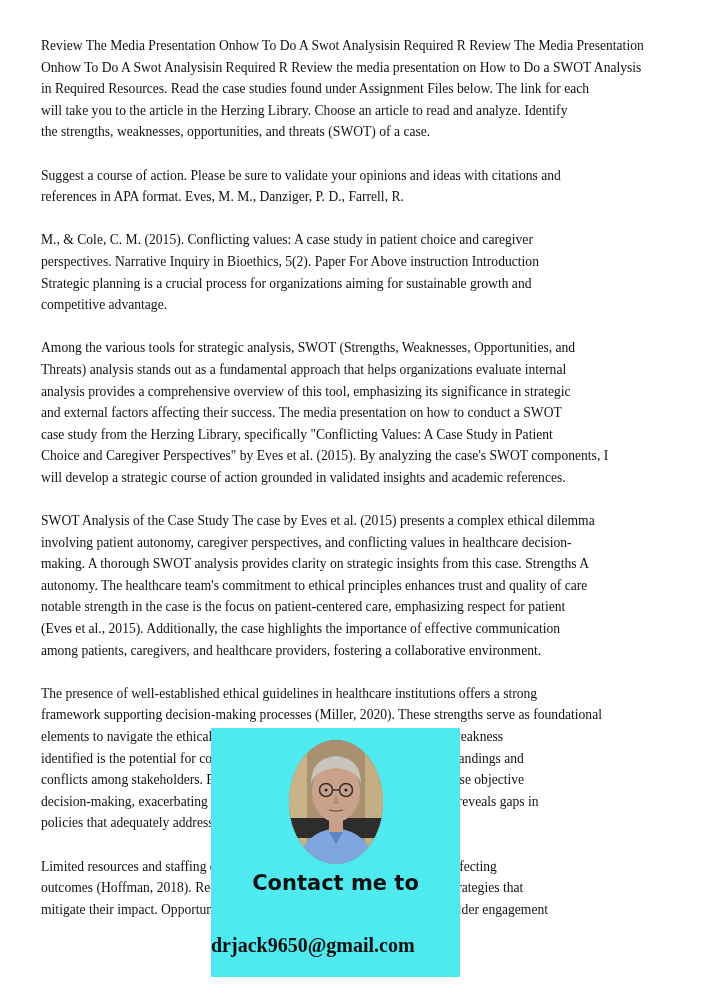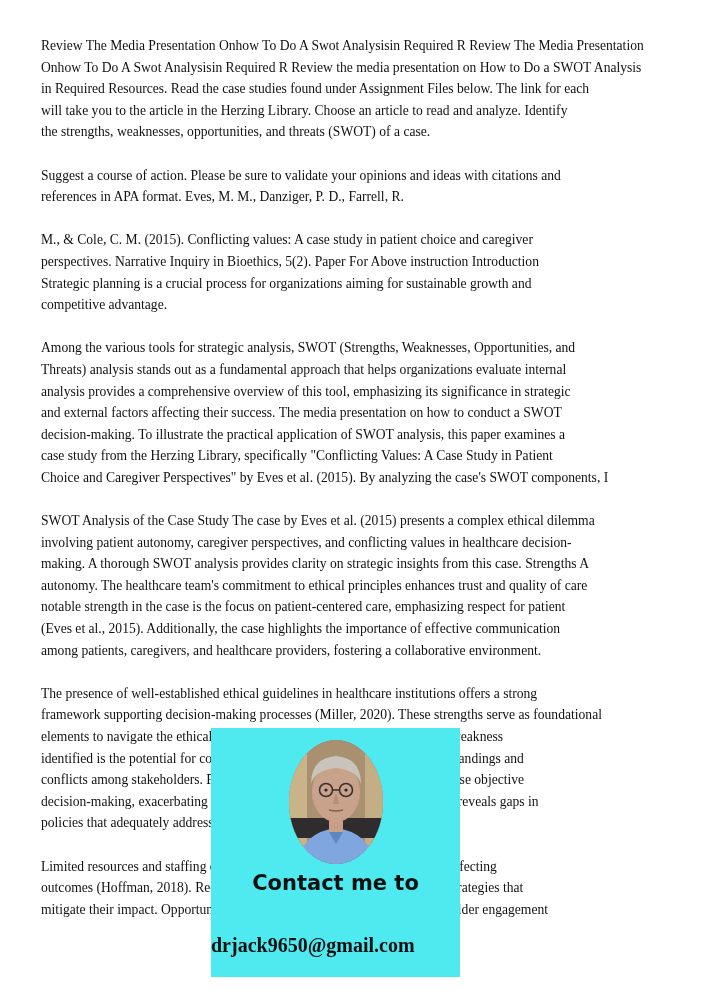--- a/index.html
+++ b/index.html
@@ -51,23 +51,23 @@
     <span class="line">M., &amp; Cole, C. M. (2015). Conflicting values: A case study in patient choice and caregiver</span>
     <span class="line">perspectives. Narrative Inquiry in Bioethics, 5(2). Paper For Above instruction Introduction</span>
     <span class="line">Strategic planning is a crucial process for organizations aiming for sustainable growth and</span>
     <span class="line">competitive advantage.</span>
   </p>
   <p class="para">
     <span class="line">Among the various tools for strategic analysis, SWOT (Strengths, Weaknesses, Opportunities, and</span>
     <span class="line">Threats) analysis stands out as a fundamental approach that helps organizations evaluate internal</span>
     <span class="line">analysis provides a comprehensive overview of this tool, emphasizing its significance in strategic</span>
     <span class="line">and external factors affecting their success. The media presentation on how to conduct a SWOT</span>
-    <span class="line">decision-making. To illustrate the practical application of SWOT analysis, this paper examines a</span>
     <span class="line">case study from the Herzing Library, specifically "Conflicting Values: A Case Study in Patient</span>
     <span class="line">Choice and Caregiver Perspectives" by Eves et al. (2015). By analyzing the case's SWOT components, I</span>
+    <span class="line">will develop a strategic course of action grounded in validated insights and academic references.</span>
   </p>
   <p class="para">
     <span class="line">SWOT Analysis of the Case Study The case by Eves et al. (2015) presents a complex ethical dilemma</span>
     <span class="line">involving patient autonomy, caregiver perspectives, and conflicting values in healthcare decision-</span>
     <span class="line">making. A thorough SWOT analysis provides clarity on strategic insights from this case. Strengths A</span>
     <span class="line">autonomy. The healthcare team's commitment to ethical principles enhances trust and quality of care</span>
     <span class="line">notable strength in the case is the focus on patient-centered care, emphasizing respect for patient</span>
     <span class="line">(Eves et al., 2015). Additionally, the case highlights the importance of effective communication</span>
     <span class="line">among patients, caregivers, and healthcare providers, fostering a collaborative environment.</span>
   </p>

